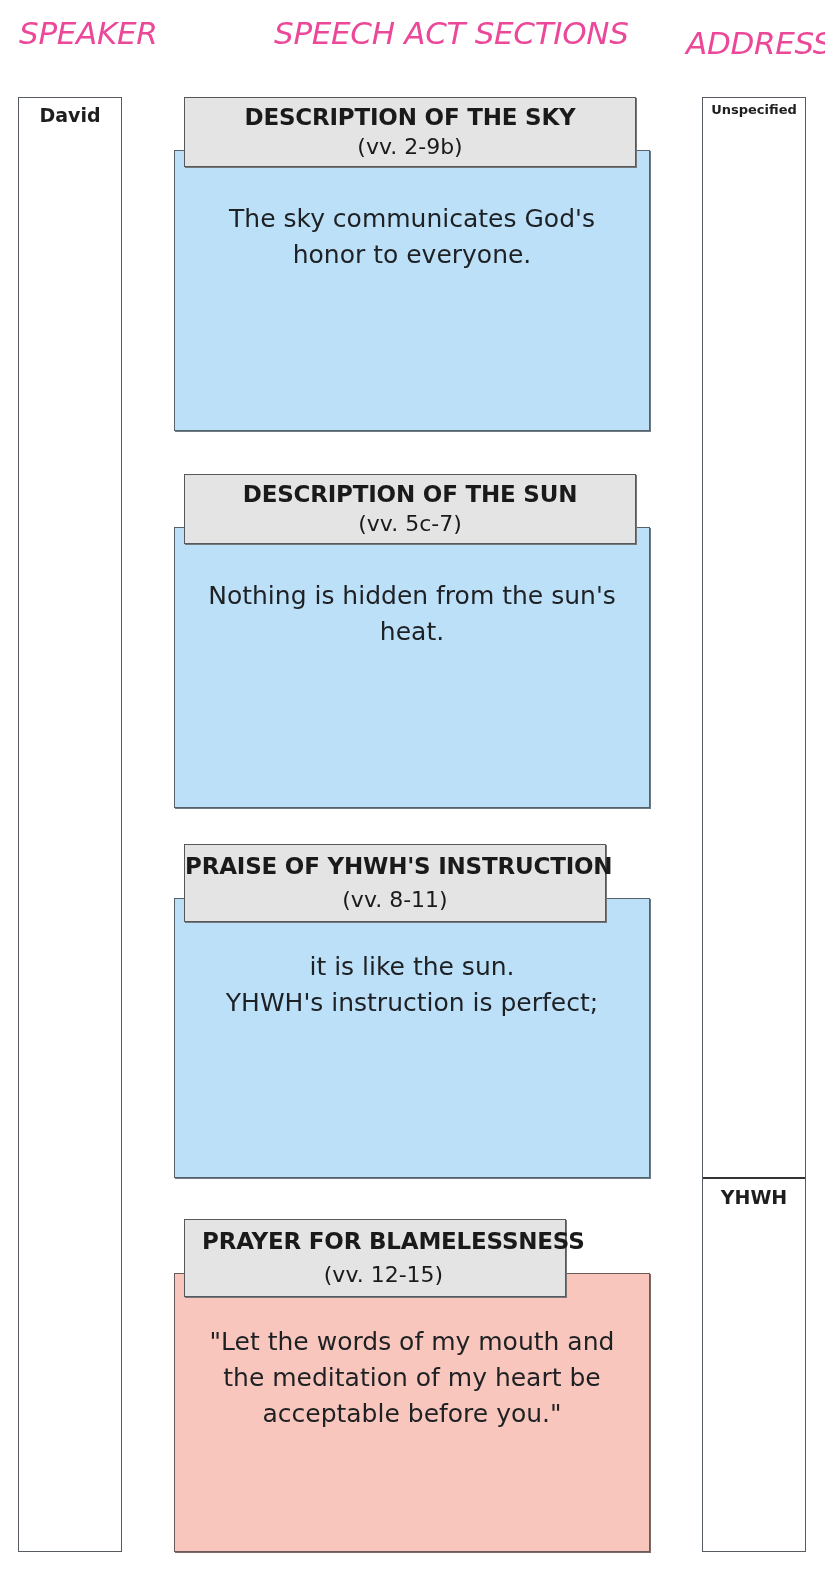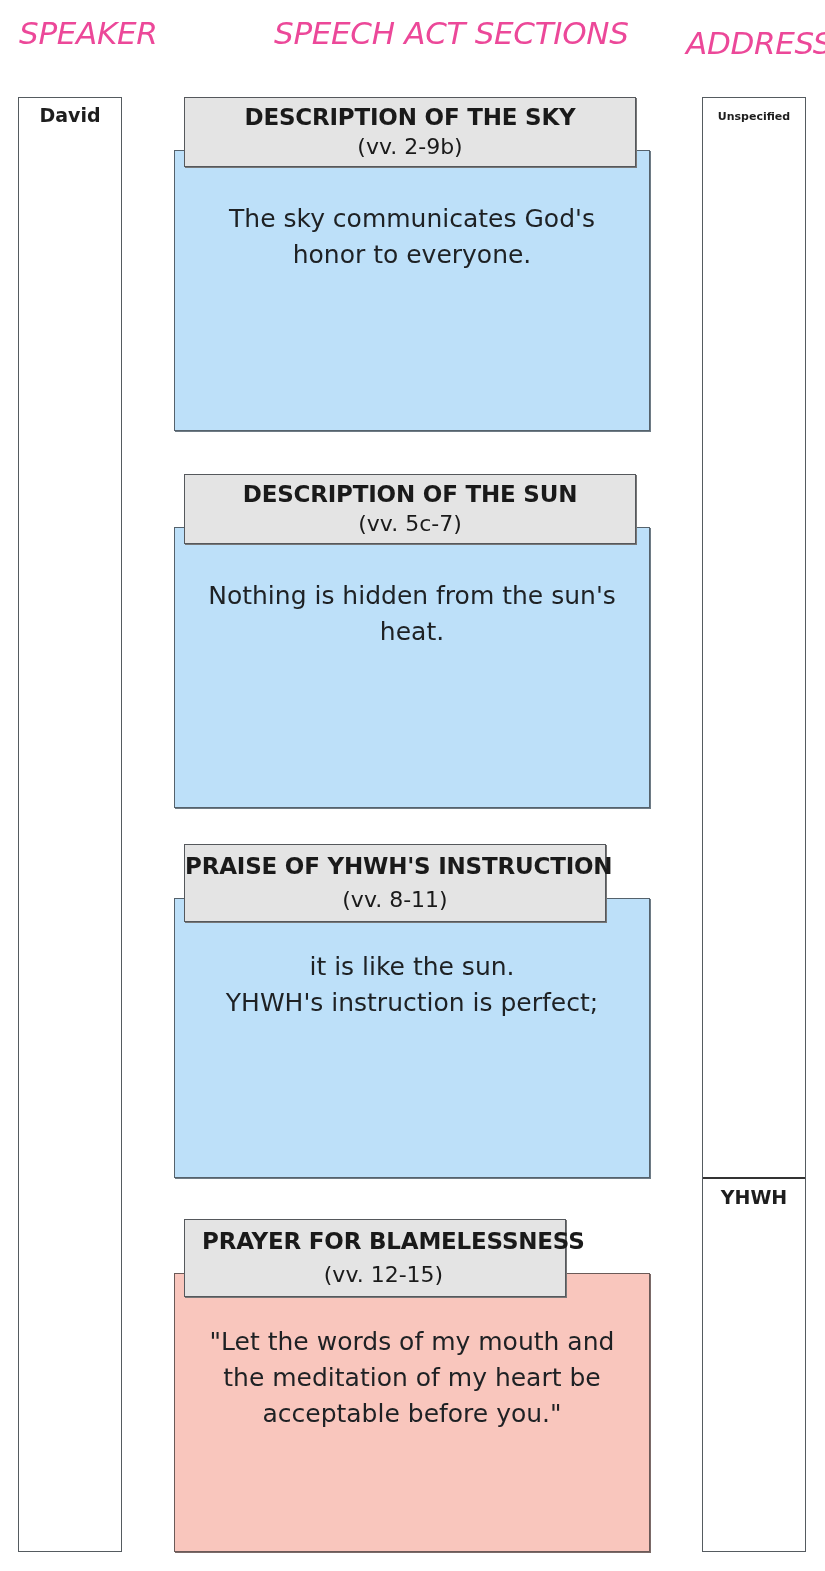--- a/index.html
+++ b/index.html
@@ -44,21 +44,21 @@
 
 <div class="col-heading" style="left:19px; top:15px;">SPEAKER</div>
 <div class="col-heading" style="left:274px; top:15px;">SPEECH ACT SECTIONS</div>
 <div class="col-heading" style="left:686px; top:25px;">ADDRESSEE</div>
 
 <div class="lane" style="left:18px; top:97px; width:104px; height:1455px;">
   <div class="lane-label" style="top:6px; font-size:19px;">David</div>
 </div>
 
 <div class="lane" style="left:702px; top:97px; width:104px; height:1455px;">
-  <div class="lane-label" style="top:12px; font-size:11px;">Unspecified</div>
+  <div class="lane-label" style="top:4px; font-size:13px;">Unspecified</div>
   <div class="divider" style="top:1079px;"></div>
   <div class="lane-label" style="top:1088px; font-size:19px;">YHWH</div>
 </div>
 
 <div class="body-box blue" style="left:174px; top:150px; width:476px; height:281px;">
   <div class="body-text" style="top:50px; padding:0 6px;">The sky communicates God's honor to everyone.</div>
 </div>
 <div class="head-box" style="left:184px; top:97px; width:452px; height:70px;">
   <span class="head-title">DESCRIPTION OF THE SKY</span>
   <span class="head-verses">(vv. 2-9b)</span>

